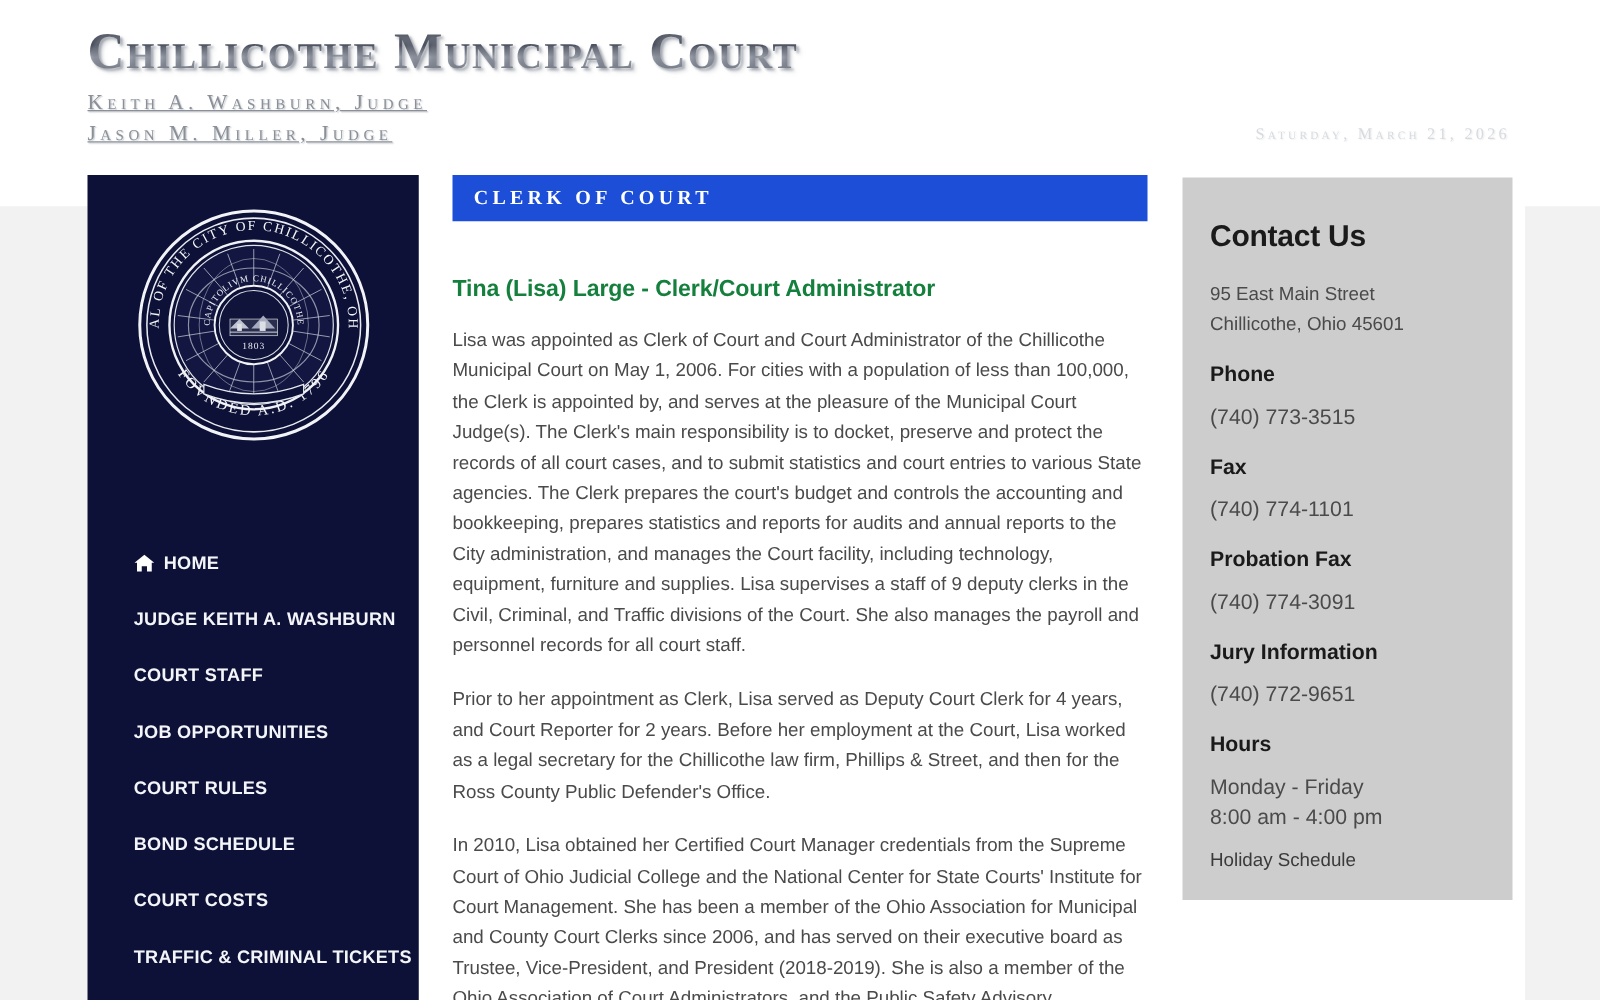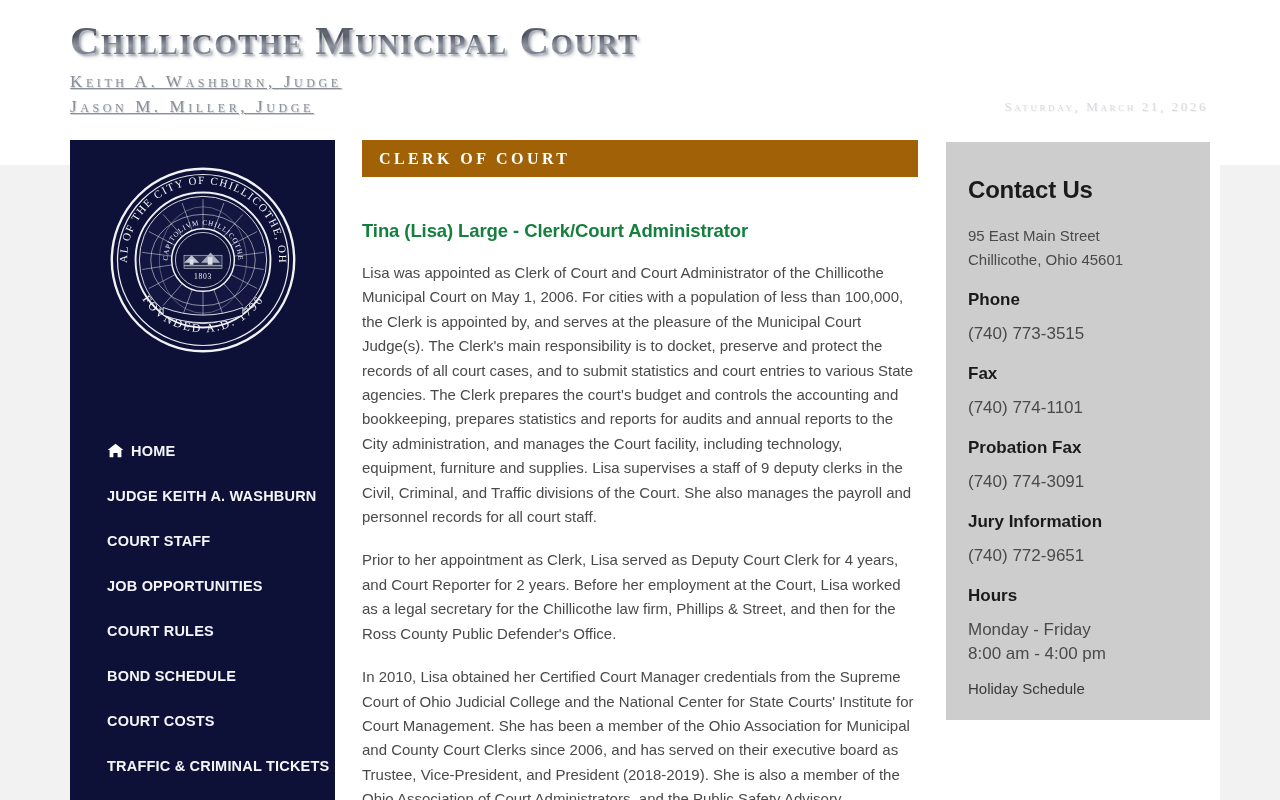--- a/index.html
+++ b/index.html
@@ -157,21 +157,21 @@
   .main-col {
     position: absolute;
     left: 362px;
     top: 140px;
     width: 556px;
   }
 
   .page-banner {
     width: 556px;
     height: 37px;
-    background: #a16207;
+    background: #1d4ed8;
     display: flex;
     align-items: center;
     padding-left: 17px;
   }
 
   .page-banner-text {
     font-family: "Liberation Serif", serif;
     font-size: 16px;
     font-weight: 700;
     color: #ffffff;

